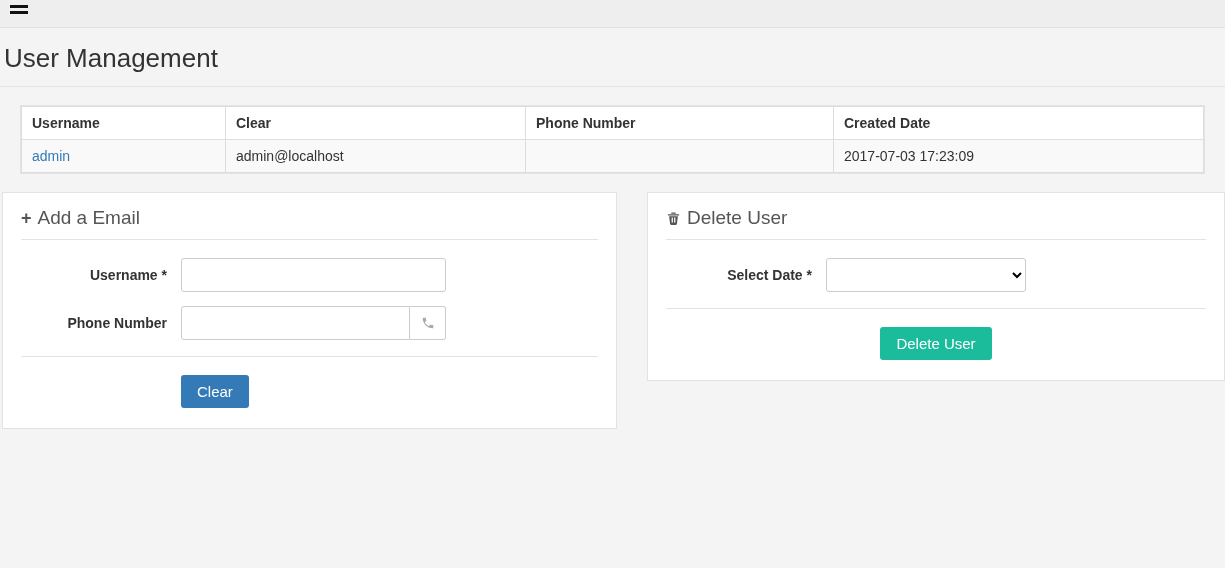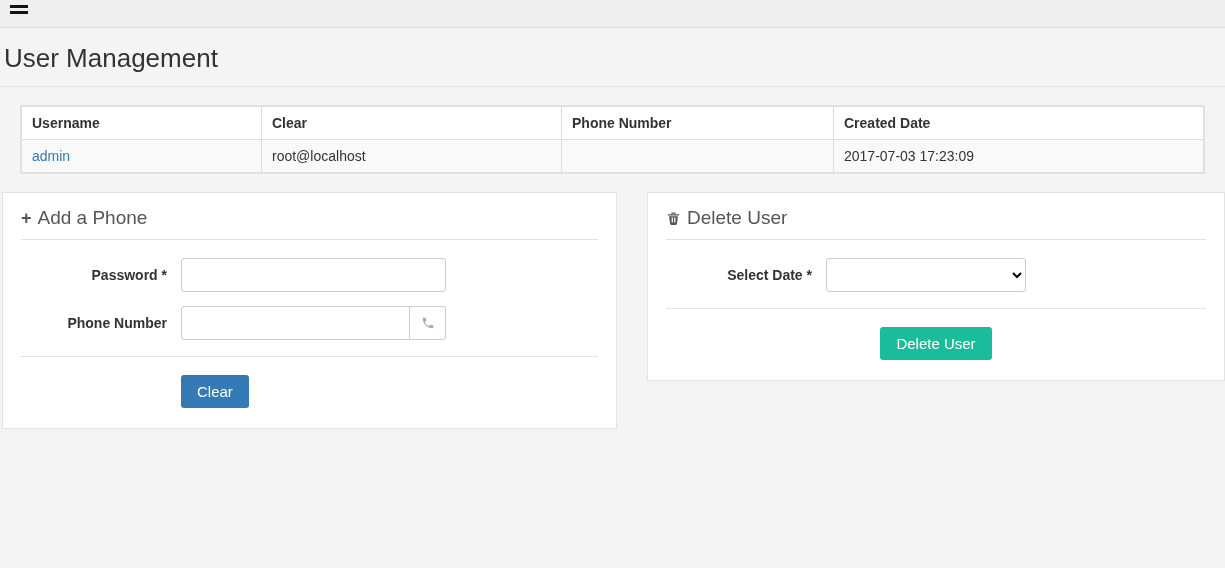--- a/index.html
+++ b/index.html
@@ -197,50 +197,50 @@
 <div class="page-header">
   <h1 class="page-title">User Management</h1>
 </div>
 
 <div class="content">
 
   <div class="panel-white panel-table">
     <table>
       <thead>
         <tr>
-          <th style="width:240px">Username</th>
+          <th style="width:204px">Username</th>
           <th style="width:300px">Clear</th>
           <th>Phone Number</th>
           <th style="width:370px">Created Date</th>
         </tr>
       </thead>
       <tbody>
         <tr>
           <td class="link-cell">admin</td>
-          <td>root@localhost</td>
+          <td>admin@localhost</td>
           <td></td>
           <td>2017-07-03 17:23:09</td>
         </tr>
       </tbody>
     </table>
   </div>
 
   <div class="row-flex">
 
     <div class="col-left">
       <div class="card">
         <div class="section-title">
           <span class="icon-plus">+</span>
-          <span>Add a Phone</span>
+          <span>Add a Email</span>
         </div>
         <hr class="section-hr">
 
         <div class="form-row">
-          <label class="form-label">Password *</label>
-          <input type="password" class="form-control" style="">
+          <label class="form-label">Username *</label>
+          <input type="text" class="form-control" style="">
         </div>
         <div class="form-row">
           <label class="form-label">Phone Number</label>
           <div class="input-group">
             <input type="text" class="form-control" style="">
             <span class="input-addon icon-phone">
               <svg width="14" height="14" viewBox="0 0 24 24" fill="#aaa">
                   <path d="M6.6 10.8c1.4 2.8 3.8 5.1 6.6 6.6l2.2-2.2c.3-.3.7-.4 1-.2 1.2.4 2.4.6 3.7.6.6 0 1 .4 1 1V20c0 .6-.4 1-1 1C10.6 21 3 13.4 3 4c0-.6.4-1 1-1h3.5c.6 0 1 .4 1 1 0 1.3.2 2.5.6 3.7.1.4 0 .8-.2 1L6.6 10.8z"></path>
                 </svg>
             </span>

